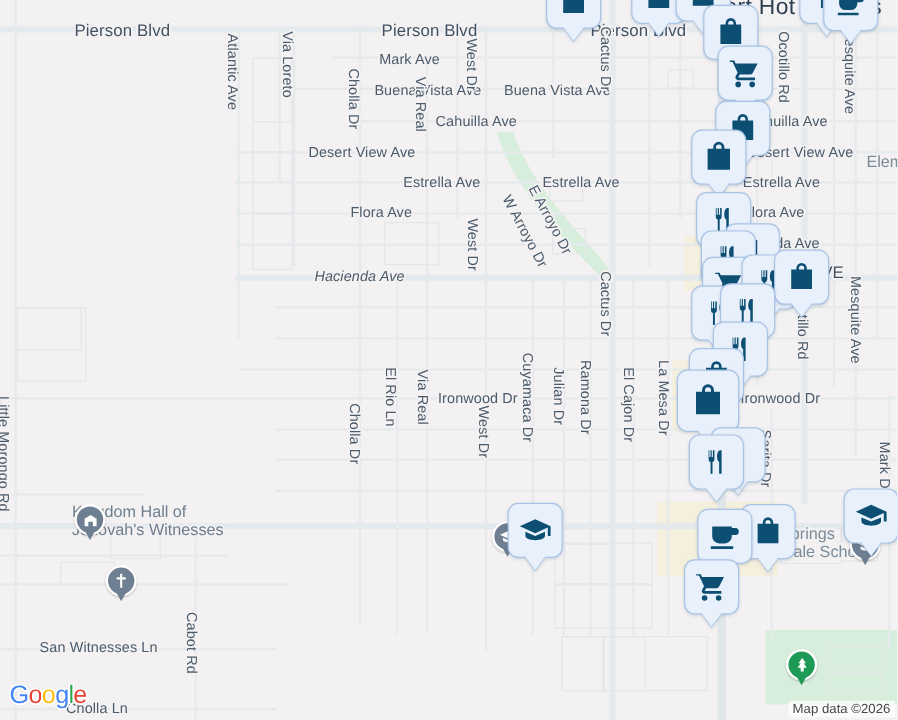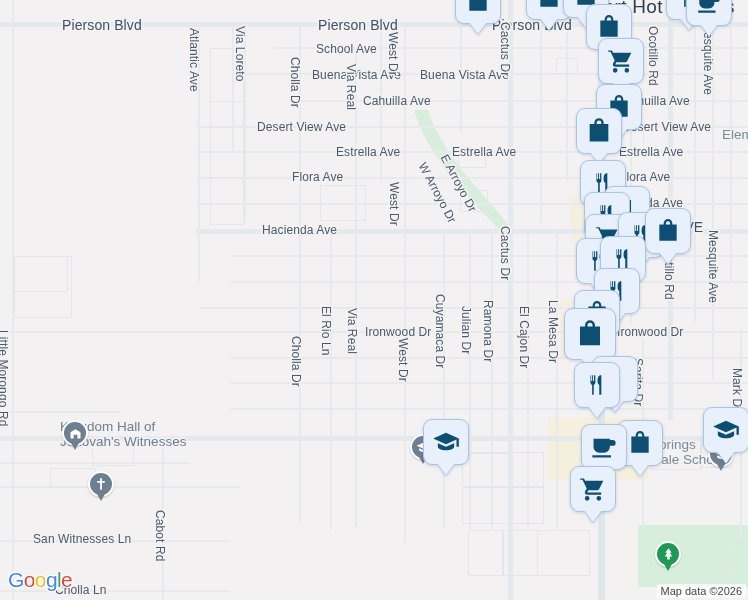--- a/index.html
+++ b/index.html
@@ -193,33 +193,33 @@
   <div class="parcel" style="left:92px;top:440px;width:40px;height:24px;"></div>
   <div class="parcel" style="left:50px;top:468px;width:44px;height:18px;"></div>
   <div class="parcel" style="left:690px;top:560px;width:44px;height:16px;"></div>
   <div class="parcel" style="left:690px;top:538px;width:44px;height:18px;"></div>
   <div class="parcel" style="left:618px;top:130px;width:24px;height:18px;"></div>
   <div class="parcel" style="left:556px;top:58px;width:20px;height:14px;"></div>
 
   <div class="lbl big" style="left:62px;top:17px;">Pierson Blvd</div>
   <div class="lbl big" style="left:318px;top:17px;">Pierson Blvd</div>
   <div class="lbl big" style="left:492px;top:17px;">Pierson Blvd</div>
-  <div class="lbl" style="left:316px;top:42px;">School Ave</div>
+  <div class="lbl" style="left:316px;top:42px;">Mark Ave</div>
   <div class="lbl" style="left:312px;top:68px;">Buena Vista Ave</div>
   <div class="lbl" style="left:420px;top:68px;">Buena Vista Ave</div>
   <div class="lbl" style="left:363px;top:94px;">Cahuilla Ave</div>
   <div class="lbl" style="left:622px;top:94px;">Cahuilla Ave</div>
   <div class="lbl" style="left:257px;top:120px;">Desert View Ave</div>
   <div class="lbl" style="left:622px;top:120px;">Desert View Ave</div>
   <div class="lbl" style="left:336px;top:145px;">Estrella Ave</div>
   <div class="lbl" style="left:452px;top:145px;">Estrella Ave</div>
   <div class="lbl" style="left:619px;top:145px;">Estrella Ave</div>
   <div class="lbl" style="left:292px;top:170px;">Flora Ave</div>
   <div class="lbl" style="left:619px;top:170px;">Flora Ave</div>
-  <div class="lbl" style="left:262px;top:223px;">Hacienda Ave</div>
+  <div class="lbl" style="left:262px;top:223px;font-style:italic;">Hacienda Ave</div>
   <div class="lbl" style="left:365px;top:325px;">Ironwood Dr</div>
   <div class="lbl" style="left:617px;top:325px;">Ironwood Dr</div>
   <div class="lbl" style="left:33px;top:532px;">San Witnesses Ln</div>
   <div class="lbl" style="left:55px;top:583px;">Cholla Ln</div>
 
   <div class="lbl" style="left:646px;top:196px;">da Ave</div>
   <div class="lbl big" style="left:676px;top:219px;">AVE</div>
 
   <div class="lbl vert" style="left:201px;top:28px;">Atlantic Ave</div>
   <div class="lbl vert" style="left:247px;top:26px;">Via Loreto</div>

